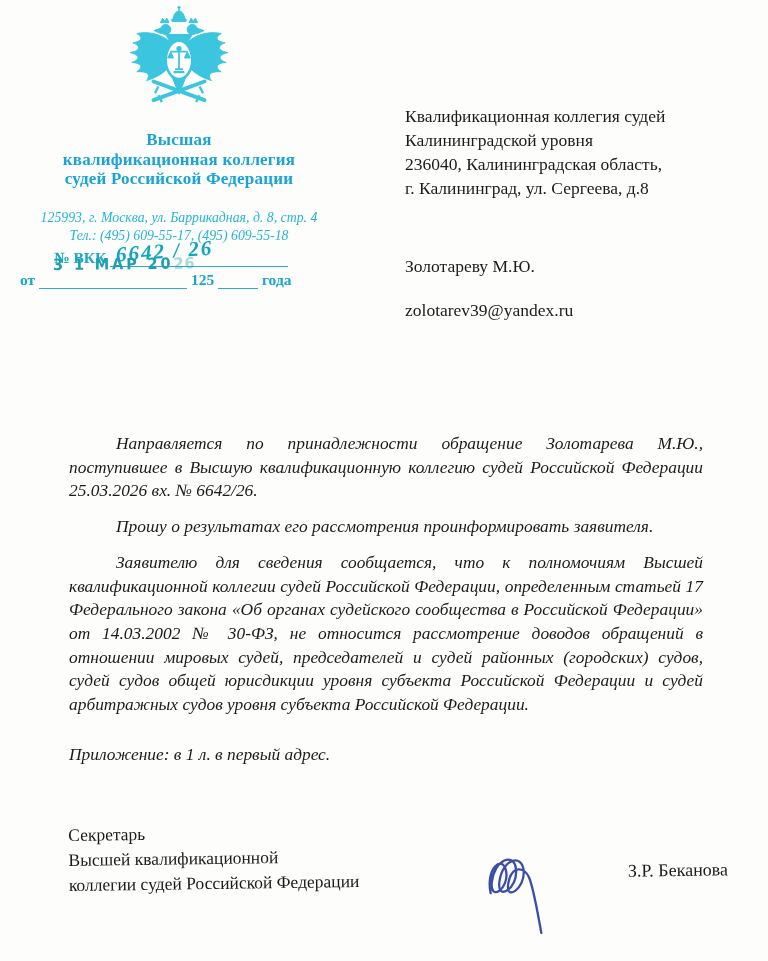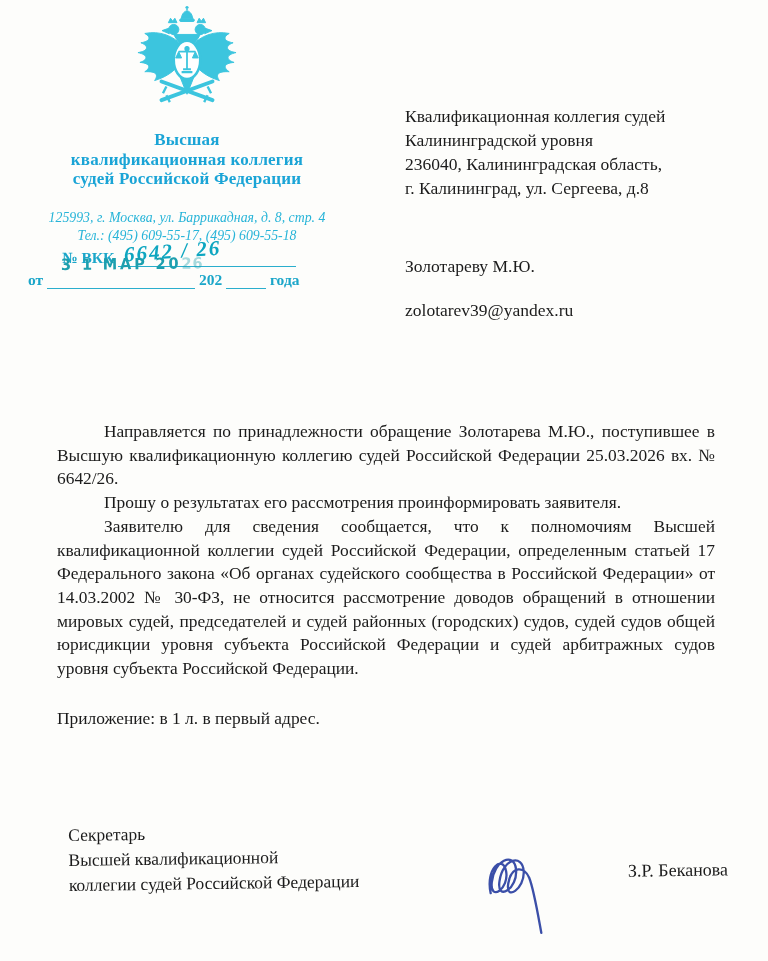--- a/index.html
+++ b/index.html
@@ -2,21 +2,21 @@
 <html><head>
 <meta charset="utf-8">
 <style>
   html,body { margin:0; padding:0; background:#e8e8e8; }
   .page {
     position:relative; width:768px; height:961px; margin:0 auto;
     background:#fdfdfb; overflow:hidden;
     font-family:"Liberation Serif", serif; color:#1b1b1b;
   }
   
-  .letterhead { position:absolute; left:22px; top:0; width:330px; text-align:center; }
+  .letterhead { position:absolute; left:14px; top:0; width:330px; text-align:center; }
   .emblem { width:118px; height:102px; margin:6px auto 0; }
   .lh-title { margin-top:22px; font-weight:bold; font-size:17px; line-height:19.5px;
               color:#1aa4d6; letter-spacing:.2px; }
   .lh-contacts { margin-top:20px; font-style:italic; font-weight:normal;
                  color:#27b4d8; font-size:13.8px; line-height:18px; }
   .num-row, .date-row { position:relative; text-align:left; color:#1ba6c9;
                         font-weight:bold; font-size:15.5px; }
   .num-row { margin-top:4px; padding-left:40px; }
   .date-row { margin-top:4px; padding-left:6px; }
   .blank { display:inline-block; border-bottom:1.6px solid #2aaecd; height:17px;
@@ -38,21 +38,21 @@
   .stamp .faded { opacity:.38; letter-spacing:1px; }
   
   .recipient { position:absolute; left:405px; top:104px; width:340px;
                font-size:17.5px; line-height:24px; }
   .recipient .grp-address { }
   .recipient .grp-person  { margin-top:54px; }
   .recipient .grp-email   { margin-top:20px; }
   
   .body-text { position:absolute; left:57px; top:420px; width:658px;
                font-size:17.4px; line-height:23.7px; text-align:justify; }
-  .body-text p { margin:0; text-indent:47px; }
+  .body-text p { margin:12px; text-indent:47px;font-style:italic; }
   .attachment { margin-top:26px !important; text-indent:0 !important; text-align:left; }
   
   .sig-title { position:absolute; left:68px; top:823px; font-size:17.5px;
                line-height:25px; transform:rotate(-.8deg); transform-origin:left top; }
   .sig-name  { position:absolute; left:628px; top:860px; font-size:18px;
                transform:rotate(-.8deg); }
   .sig-ink   { position:absolute; left:483px; top:843px; width:66px; height:96px; }
 </style>
 </head>
 <body>
@@ -108,21 +108,21 @@
       <span class="blank b-num">
         <span class="hand">6642 / 26</span>
       </span>
     </div>
 
     <div class="date-row">
       <span>от</span>
       <span class="blank b-date">
         <span class="stamp"><span>3 1 МАР 20</span><span class="faded">26</span></span>
       </span>
-      <span>202</span>
+      <span>125</span>
       <span class="blank b-year"></span>
       <span>года</span>
     </div>
   </div>
 
   <div class="recipient">
     <div>Квалификационная коллегия судей</div>
     <div>Калининградской уровня</div>
     <div class="grp-address">
       <div>236040, Калининградская область,</div>

